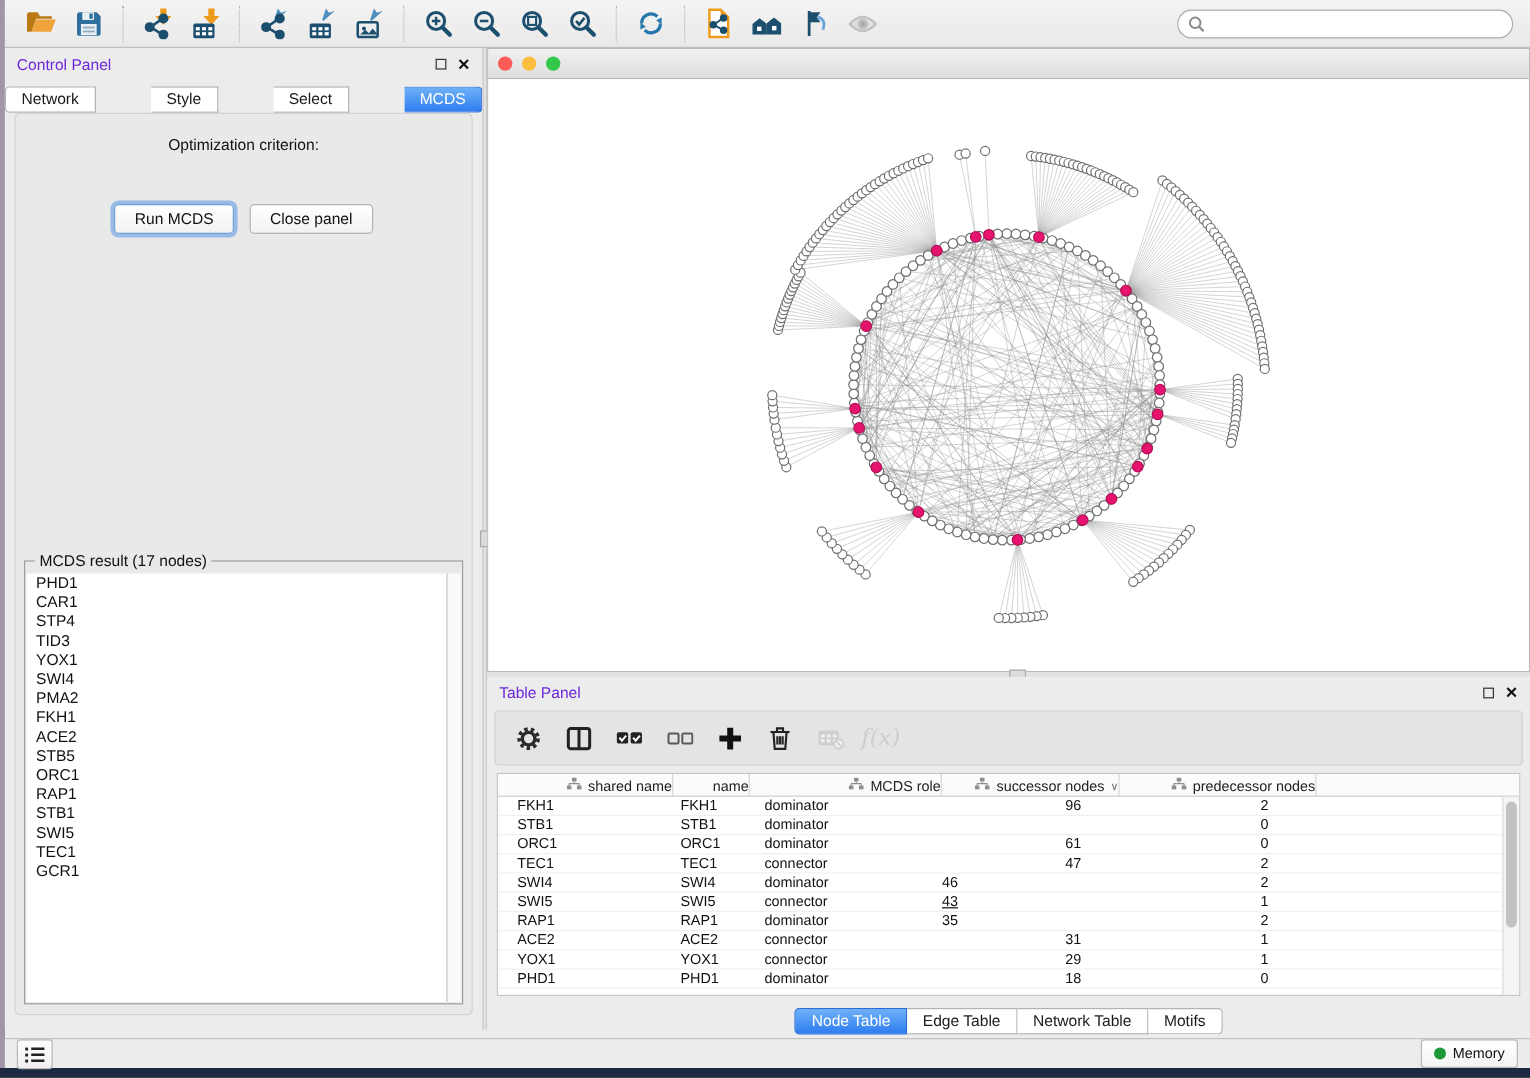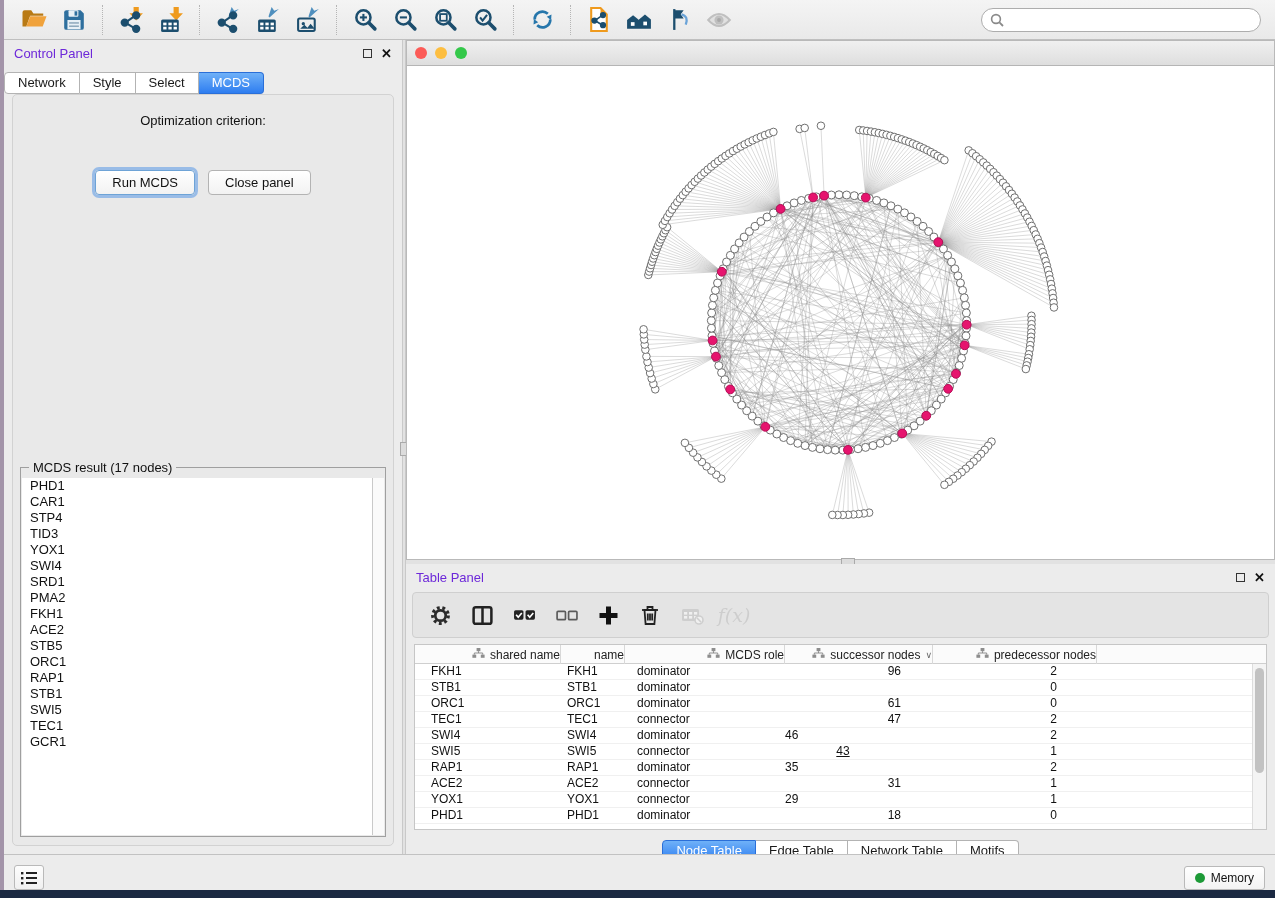--- a/index.html
+++ b/index.html
@@ -22,21 +22,21 @@
   
   .main { position:absolute; left:0; top:40px; right:0; bottom:32px; }
 
   
   .control-panel { position:absolute; left:0; top:0; width:398px; bottom:0; background:#ececec; }
   .panel-titlebar { height:26px; display:flex; align-items:center; padding:0 10px; }
   .panel-titlebar .ptitle { font-size:13px; color:#6d28d9; }
   .panel-ctrls { margin-left:auto; display:flex; gap:9px; align-items:center; }
   .float-box { width:9px; height:9px; border:1.6px solid #333; display:inline-block; }
   .close-x { font-size:13px; font-weight:bold; color:#111; line-height:9px; }
-  .seg { display:flex; justify-content:flex-start; margin-top:6px; }
+  .seg { display:flex; justify-content:space-between; margin-top:6px; }
   .seg .tab { background:#fff; border:1px solid #b3b3b3; border-left:none; padding:2px 13px 3px;
     font-size:13px; color:#1a1a1a; cursor:default; }
   .seg .tab:first-child { border-left:1px solid #b3b3b3; border-radius:4px 0 0 4px; }
   .seg .tab:last-child { border-radius:0 4px 4px 0; }
   .seg .tab.active { background:linear-gradient(#6fb1f8,#2e7df0); color:#fff; border-color:#2a6fd8; }
   .cp-inner { position:absolute; left:8px; right:8px; top:54px; bottom:12px;
     background:#e9e9e9; border:1px solid #d2d2d2; border-radius:5px; }
   .opt-label { text-align:center; margin-top:18px; font-size:13px; color:#111; }
   .combo { position:absolute; left:36px; right:32px; top:42px; height:24px; background:#fff;
     border:1px solid #ababab; border-radius:4px; font-size:13px; color:#111;
@@ -84,22 +84,22 @@
   .th { display:flex; align-items:center; justify-content:flex-end; gap:5px; font-size:12px; color:#222;
     border-right:1px solid #d8d8d8; height:19px; cursor:default; }
   .th .sortchev { font-size:9px; color:#666; }
   .trow { display:flex; height:16px; border-bottom:1px solid #f0f0f0; }
   .td { font-size:12px; color:#111; line-height:15px; white-space:nowrap; overflow:hidden; }
   .tscroll { position:absolute; right:0; top:19px; bottom:0; width:14px; background:#f4f4f4; border-left:1px solid #ddd; }
   .tthumb { position:absolute; left:2px; right:2px; top:4px; height:105px; background:#c2c2c2; border-radius:5px; }
   .tp-tabs { position:absolute; left:0; right:0; top:270px; display:flex; justify-content:center; }
 
   
-  .statusbar { position:absolute; left:0; right:0; bottom:0; height:36px; background:#ececec;
-    border-top:1px solid #c2c2c2; display:flex; align-items:flex-end; padding:0 10px; }
+  .statusbar { position:absolute; left:0; right:0; bottom:0; height:25px; background:#ececec;
+    border-top:1px solid #c2c2c2; display:flex; align-items:flex-start; padding:0 10px; }
   .sq-btn { width:30px; height:25px; background:linear-gradient(#fdfdfd,#f0f0f0); border:1px solid #b9b9b9;
     border-radius:3px; display:flex; align-items:center; justify-content:center; }
   .mem-btn { margin-left:auto; height:24px; background:linear-gradient(#ffffff,#f3f3f3); border:1px solid #b9b9b9;
     border-radius:3px; display:flex; align-items:center; gap:6px; padding:0 10px; font-size:12px; color:#111; }
   .mem-dot { width:10px; height:10px; border-radius:50%; }
 </style>
 </head>
 <body style="background: rgb(27, 41, 66);">
 
 <div id="desktop-left" style="background: rgb(163, 148, 169);"></div>
@@ -303,21 +303,20 @@
         </div>
         <div class="fieldset">
           <span class="legend">MCDS result (17 nodes)</span>
           <div class="mcds-list">
               <div class="mcds-item">PHD1</div>
               <div class="mcds-item">CAR1</div>
               <div class="mcds-item">STP4</div>
               <div class="mcds-item">TID3</div>
               <div class="mcds-item">YOX1</div>
               <div class="mcds-item">SWI4</div>
-              <div class="mcds-item">SRD1</div>
               <div class="mcds-item">PMA2</div>
               <div class="mcds-item">FKH1</div>
               <div class="mcds-item">ACE2</div>
               <div class="mcds-item">STB5</div>
               <div class="mcds-item">ORC1</div>
               <div class="mcds-item">RAP1</div>
               <div class="mcds-item">STB1</div>
               <div class="mcds-item">SWI5</div>
               <div class="mcds-item">TEC1</div>
               <div class="mcds-item">GCR1</div>
@@ -1303,42 +1302,42 @@
                 <div class="td" style="width: 146px; padding-left: 16px;">SWI4</div>
                 <div class="td" style="width: 64px; padding-left: 6px;">SWI4</div>
                 <div class="td" style="width: 160px; padding-left: 12px;">dominator</div>
                 <div class="td" style="width: 148px; padding-left: 0px; text-align: left; padding-right: 32px;">46</div>
                 <div class="td" style="width: 164px; padding-left: 0px; text-align: right; padding-right: 40px;">2</div>
               </div>
               <div class="trow">
                 <div class="td" style="width: 146px; padding-left: 16px;">SWI5</div>
                 <div class="td" style="width: 64px; padding-left: 6px;">SWI5</div>
                 <div class="td" style="width: 160px; padding-left: 12px;">connector</div>
-                <div class="td" style="width: 148px; padding-left: 0px; text-align: center; padding-right: 32px; text-decoration: underline;">43</div>
+                <div class="td" style="width: 148px; padding-left: 0px; text-align: left; padding-right: 32px; text-decoration: underline;">43</div>
                 <div class="td" style="width: 164px; padding-left: 0px; text-align: right; padding-right: 40px;">1</div>
               </div>
               <div class="trow">
                 <div class="td" style="width: 146px; padding-left: 16px;">RAP1</div>
                 <div class="td" style="width: 64px; padding-left: 6px;">RAP1</div>
                 <div class="td" style="width: 160px; padding-left: 12px;">dominator</div>
                 <div class="td" style="width: 148px; padding-left: 0px; padding-right: 32px;">35</div>
                 <div class="td" style="width: 164px; padding-left: 0px; text-align: right; padding-right: 40px;">2</div>
               </div>
               <div class="trow">
                 <div class="td" style="width: 146px; padding-left: 16px;">ACE2</div>
                 <div class="td" style="width: 64px; padding-left: 6px;">ACE2</div>
                 <div class="td" style="width: 160px; padding-left: 12px;">connector</div>
                 <div class="td" style="width: 148px; padding-left: 0px; text-align: right; padding-right: 32px;">31</div>
                 <div class="td" style="width: 164px; padding-left: 0px; text-align: right; padding-right: 40px;">1</div>
               </div>
               <div class="trow">
                 <div class="td" style="width: 146px; padding-left: 16px;">YOX1</div>
                 <div class="td" style="width: 64px; padding-left: 6px;">YOX1</div>
                 <div class="td" style="width: 160px; padding-left: 12px;">connector</div>
-                <div class="td" style="width: 148px; padding-left: 0px; padding-right: 32px;">29</div>
+                <div class="td" style="width: 148px; padding-left: 0px; text-align: right; padding-right: 32px;">29</div>
                 <div class="td" style="width: 164px; padding-left: 0px; text-align: right; padding-right: 40px;">1</div>
               </div>
               <div class="trow">
                 <div class="td" style="width: 146px; padding-left: 16px;">PHD1</div>
                 <div class="td" style="width: 64px; padding-left: 6px;">PHD1</div>
                 <div class="td" style="width: 160px; padding-left: 12px;">dominator</div>
                 <div class="td" style="width: 148px; padding-left: 0px; text-align: right; padding-right: 32px;">18</div>
                 <div class="td" style="width: 164px; padding-left: 0px; text-align: right; padding-right: 40px;">0</div>
               </div>
             </div>

